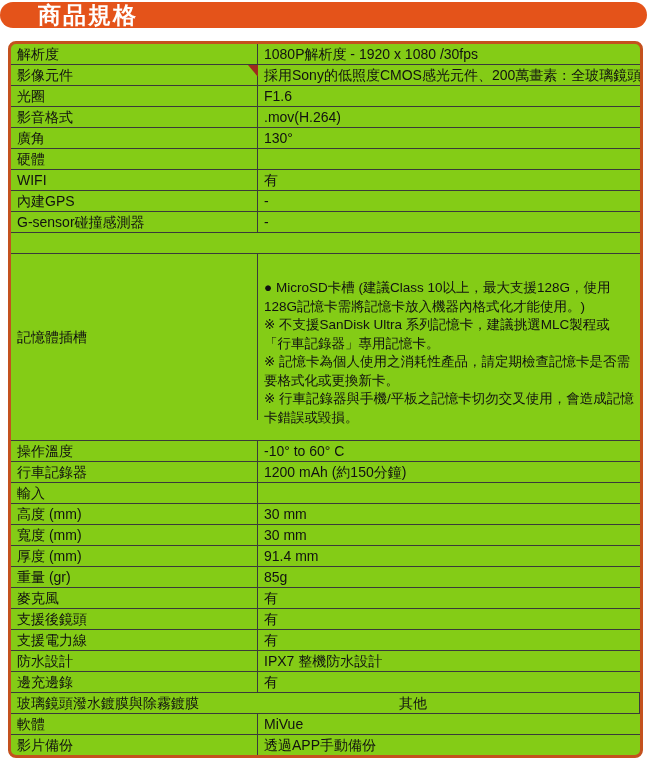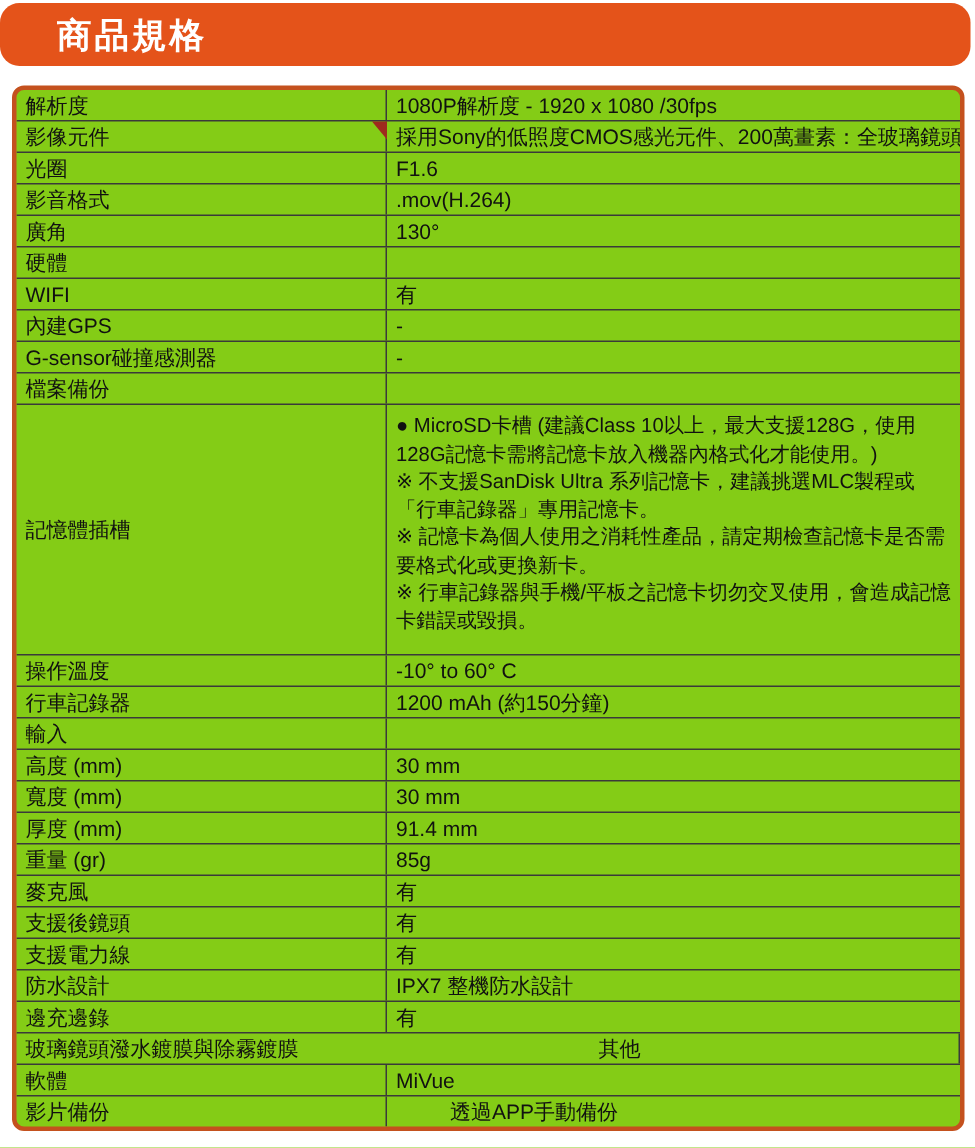--- a/index.html
+++ b/index.html
@@ -12,21 +12,21 @@
   *{box-sizing:border-box;margin:0;padding:0;}
   html,body{width:650px;height:765px;}
   body{
     background:#ffffff;
     font-family:"Liberation Sans","DejaVu Sans",sans-serif;
     color:var(--text);
     overflow:hidden;
   }
   .banner{
     margin:2px 3px 0 0;
-    height:42px;
+    height:26px;
     background:var(--banner-orange);
     border-radius:13px;
     display:flex;
     align-items:center;
   }
   .banner-title{
     color:#ffffff;
     font-size:23px;
     font-weight:bold;
     padding-left:38px;
@@ -37,21 +37,21 @@
     width:635px;
     border:3px solid var(--border-orange);
     border-radius:8px;
     overflow:hidden;
     background:#84cc16;
   }
   .row{
     display:flex;
     border-bottom:1px solid var(--row-line);
   }
-  .row:last-child{border-bottom:none;gap:36px;}
+  .row:last-child{border-bottom:none;}
   .cell{
     font-size:14px;
     line-height:20px;
     height:20px;
     padding:0 5px 0 6px;
     white-space:nowrap;
     overflow:visible;
   }
   .cell.label{
     width:247px;
@@ -67,20 +67,21 @@
   }
   .row.tall .cell.label{
     display:flex;
     align-items:center;
   }
   .row.tall .cell.value{
     white-space:pre-wrap;
     line-height:18.5px;
     padding:5px 6px 0 6px;
     font-size:13.5px;
+    margin-top:20px;
   }
   .marker{
     position:absolute;
     top:0;
     right:-1px;
     width:0;height:0;
     border-top:12px solid var(--marker-red);
     border-left:10px solid transparent;
   }
 </style>
@@ -122,21 +123,20 @@
     </div>
     <div class="row">
       <div class="cell label">內建GPS</div>
       <div class="cell value">-</div>
     </div>
     <div class="row">
       <div class="cell label">G-sensor碰撞感測器</div>
       <div class="cell value">-</div>
     </div>
     <div class="row">
-      <div class="cell label">檔案備份</div>
       <div class="cell value"></div>
     </div>
     <div class="row tall">
       <div class="cell label">記憶體插槽</div>
       <div class="cell value">● MicroSD卡槽 (建議Class 10以上，最大支援128G，使用128G記憶卡需將記憶卡放入機器內格式化才能使用。)
 ※ 不支援SanDisk Ultra 系列記憶卡，建議挑選MLC製程或「行車記錄器」專用記憶卡。
 ※ 記憶卡為個人使用之消耗性產品，請定期檢查記憶卡是否需要格式化或更換新卡。
 ※ 行車記錄器與手機/平板之記憶卡切勿交叉使用，會造成記憶卡錯誤或毀損。</div>
     </div>
     <div class="row">

